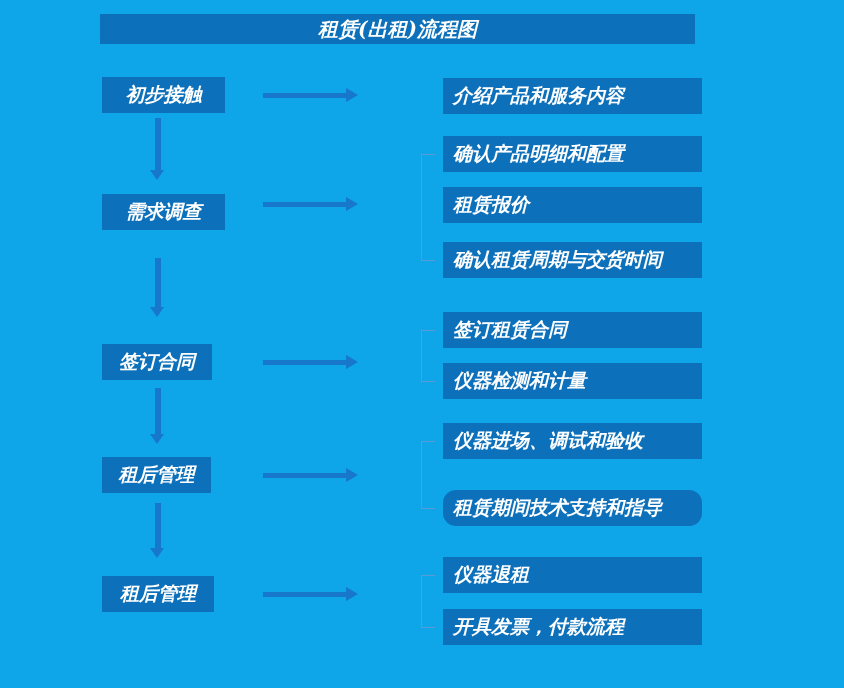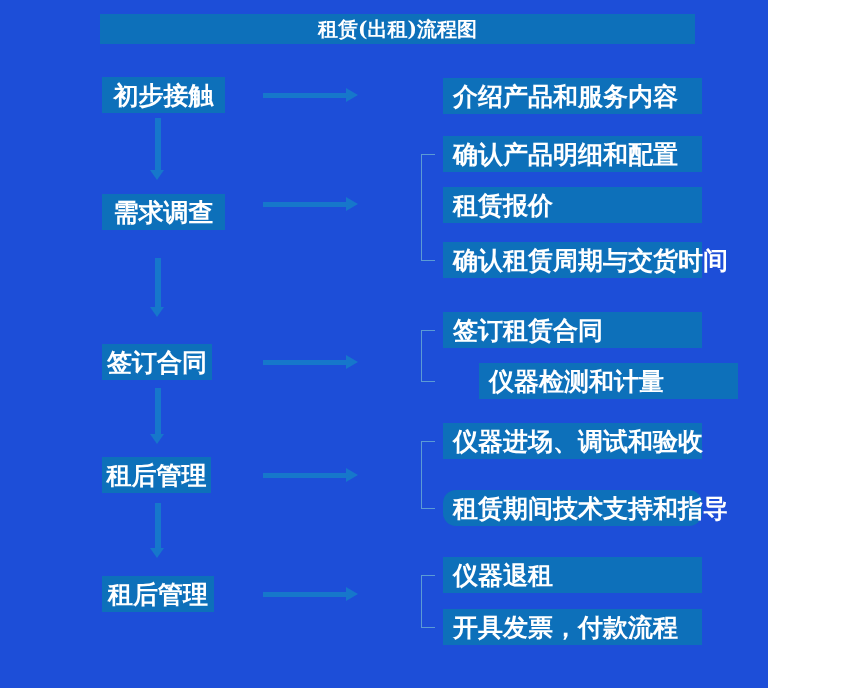--- a/index.html
+++ b/index.html
@@ -1,29 +1,30 @@
 <!DOCTYPE html>
 <html style="--box-blue: #0d70ba; --arrow-blue: #1677cb; --bracket-blue: #5b9bd5;"><head>
 <meta charset="utf-8">
 <style>
   html, body { margin: 0; padding: 0; background: #ffffff; }
   #canvas {
     position: relative;
-    width: 768px;
+    width: 844px;
     height: 688px;
-    background: #1d4ed8;
+    background: #0ea5e9;
     font-family: "DejaVu Serif", "Liberation Serif", serif;
     overflow: hidden;
+    font-style: italic;
   }
   .blue-box {
     position: absolute;
     background: var(--box-blue, #0d70ba);
     color: #ffffff;
     font-weight: bold;
-    font-size: 25px;
+    font-size: 19px;
     display: flex;
     align-items: center;
     box-sizing: border-box;
     white-space: nowrap;
   }
   .title-bar {
     left: 100px; top: 14px; width: 595px; height: 30px;
     justify-content: center;
     font-size: 20px;
   }
@@ -33,21 +34,21 @@
   .stage-2 { top: 344px; width: 110px; }
   .stage-3 { top: 457px; width: 109px; }
   .stage-4 { top: 576px; width: 112px; }
 
   .detail { left: 443px; width: 259px; height: 36px; padding-left: 10px; }
   .d-0-0 { top: 78px; }
   .d-1-0 { top: 136px; }
   .d-1-1 { top: 187px; }
   .d-1-2 { top: 242px; }
   .d-2-0 { top: 312px; }
-  .d-2-1 { top: 363px; margin-left: 36px; }
+  .d-2-1 { top: 363px; }
   .d-3-0 { top: 423px; }
   .d-3-1 { top: 490px; border-radius: 13px; }
   .d-4-0 { top: 557px; }
   .d-4-1 { top: 609px; }
 
   
   .h-arrow { position: absolute; left: 263px; width: 95px; height: 14px; }
   .h-arrow .shaft {
     position: absolute; left: 0; top: 4.5px; width: 84px; height: 5px;
     background: var(--arrow-blue, #1677cb);

